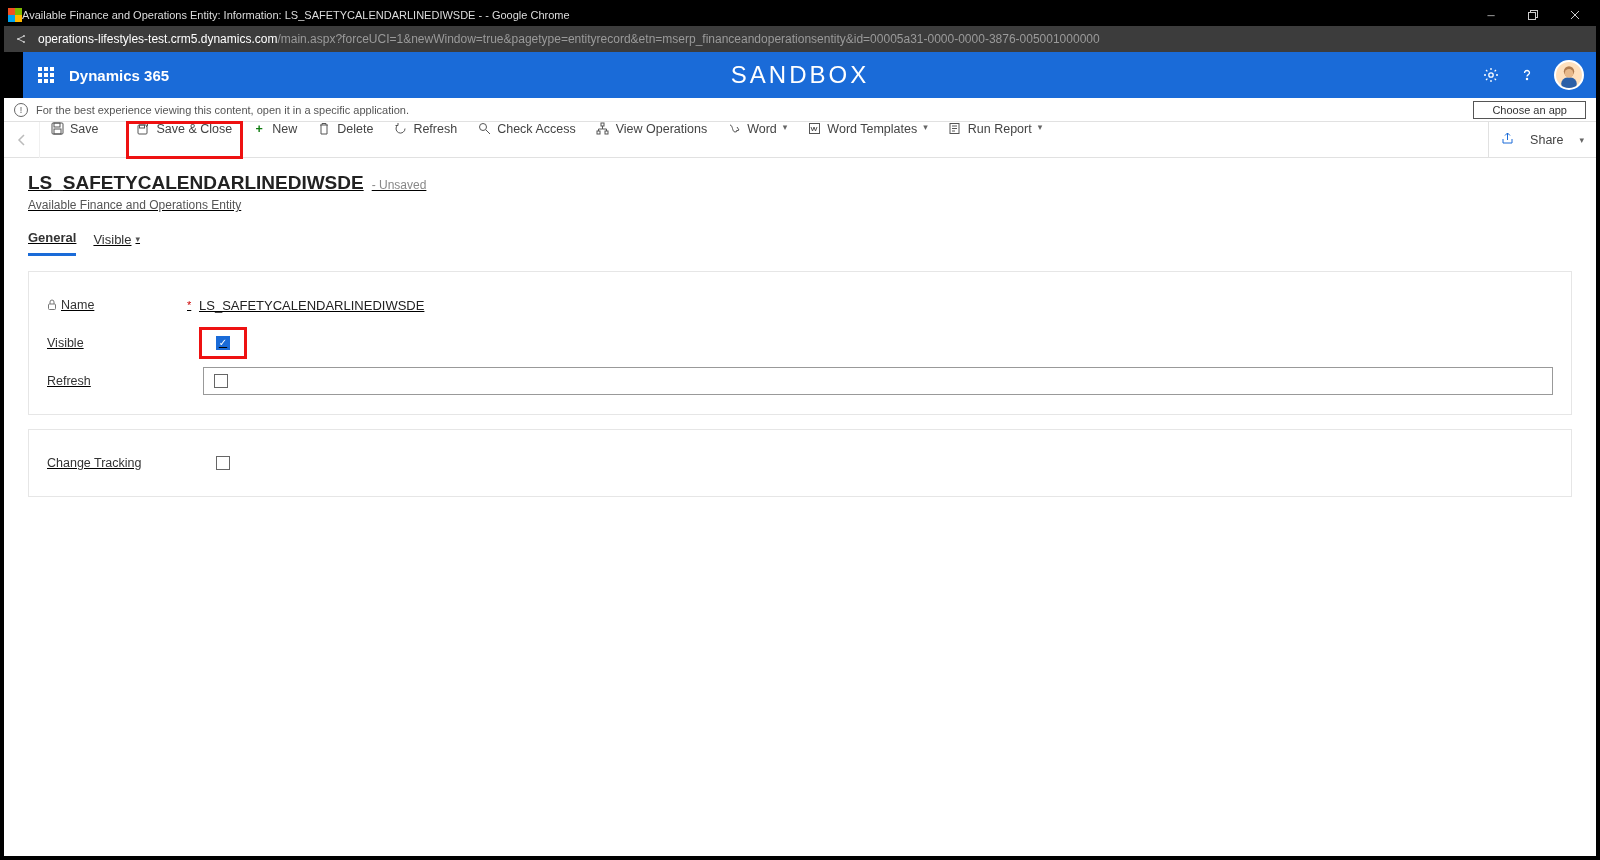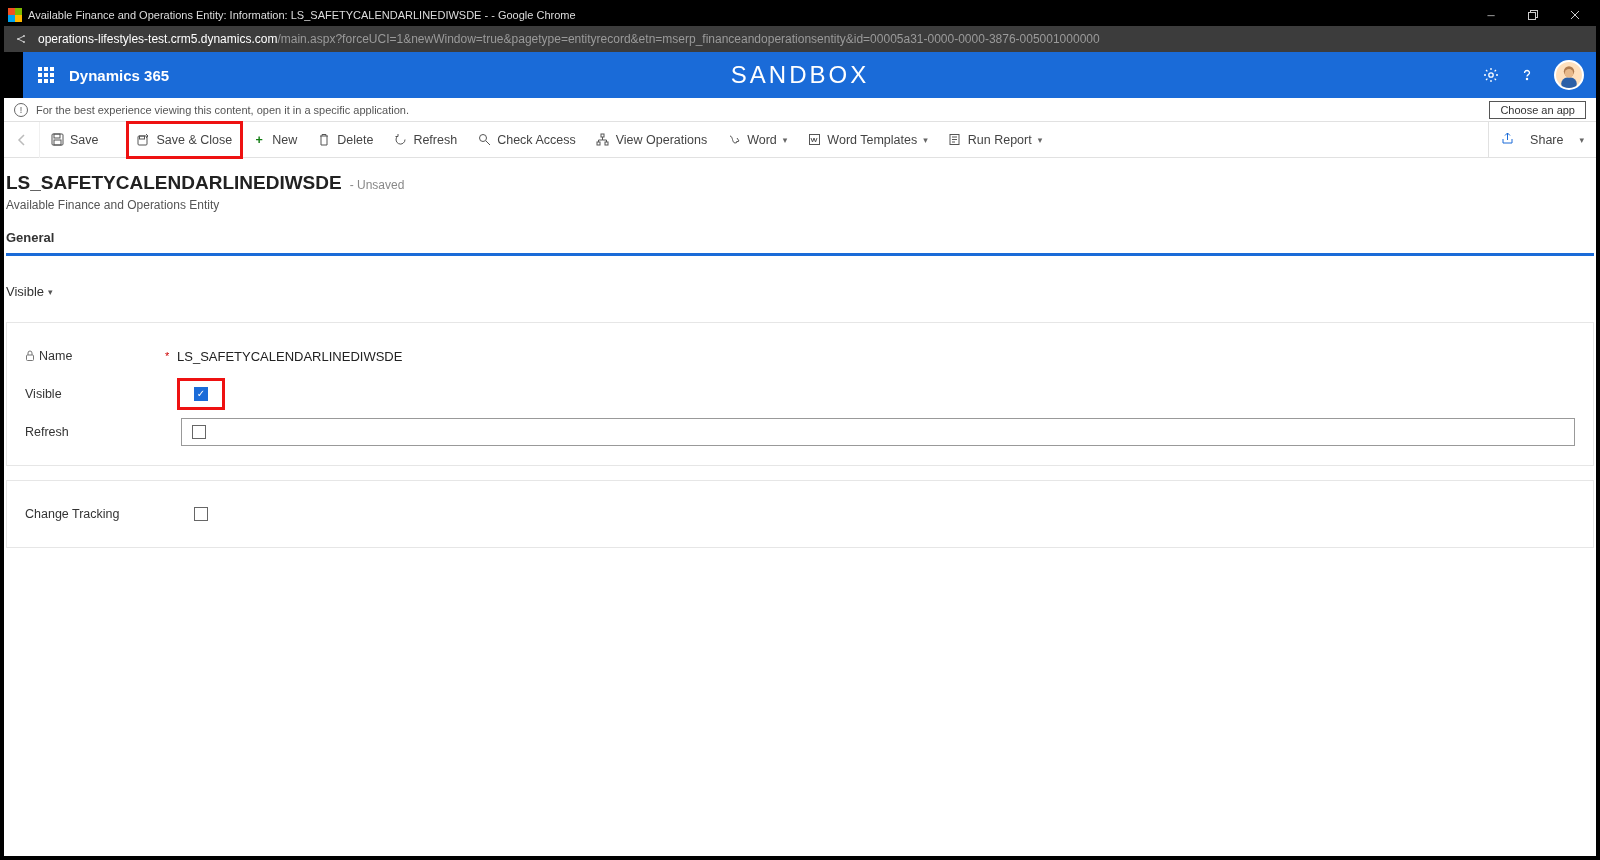--- a/index.html
+++ b/index.html
@@ -1,20 +1,20 @@
 <!DOCTYPE html>
 <html><head>
 <meta charset="utf-8">
 <style>
   * { box-sizing: border-box; margin: 0; padding: 0; font-family: "Segoe UI", Arial, sans-serif; }
   body { background:#000; width:1600px; height:860px; overflow:hidden; }
   .frame { position:absolute; left:4px; top:4px; width:1592px; height:852px; background:#000; }
   
   .titlebar { height:22px; background:#000; color:#ddd; display:flex; align-items:center; font-size:11px; }
-  .tb-left { display:flex; align-items:center; gap:6px; padding-left:4px; }
+  .tb-left { display:flex; align-items:center; padding-left:4px; }
   .win-logo { display:flex; width:14px; height:14px; flex-wrap:wrap; }
   .win-logo span { width:7px; height:7px; }
   .wl-r{background:#f25022;} .wl-g{background:#7fba00;} .wl-b{background:#00a4ef;} .wl-y{background:#ffb900;}
   .tb-right { margin-left:auto; display:flex; }
   .tb-btn { width:42px; height:22px; display:flex; align-items:center; justify-content:center; color:#ccc; font-size:10px; }
   
   .urlbar { height:26px; background:#3c3c3c; display:flex; align-items:center; color:#ccc; font-size:12px; padding:0 10px; gap:10px; }
   .url-icon { width:14px; height:14px; display:flex; align-items:center; justify-content:center; font-size:10px; color:#ccc; }
   .url-host { color:#fff; }
   .url-path { color:#9a9a9a; }
@@ -25,41 +25,41 @@
   .waffle-grid span { background:#fff; }
   .app-name { font-size:15px; font-weight:600; }
   .hdr-center { position:absolute; left:50%; transform:translateX(-50%); font-size:24px; font-weight:300; letter-spacing:3px; }
   .hdr-right { margin-left:auto; display:flex; align-items:center; gap:18px; padding-right:12px; }
   .hdr-icon { width:18px; height:18px; display:flex; align-items:center; justify-content:center; }
   .avatar { width:30px; height:30px; border-radius:50%; background:#ffe0bd; border:2px solid #fff; display:flex; align-items:flex-end; justify-content:center; overflow:hidden; }
   .avatar svg{width:100%;height:100%;}
   
   .infobar { height:24px; background:#fff; border-bottom:1px solid #e1e1e1; display:flex; align-items:center; padding:0 10px; font-size:11px; color:#555; }
   .info-icon { width:14px; height:14px; border:1px solid #666; border-radius:50%; display:flex; align-items:center; justify-content:center; font-size:9px; margin-right:8px; }
-  .choose-btn { margin-left:auto; border:1px solid #555; background:#fff; padding:2px 10px; font-size:11px; color:#333; }
+  .choose-btn { margin-left:auto; border:1px solid #555; background:#fff; padding:2px 18px; font-size:11px; color:#333; }
   
   .cmdbar { height:36px; background:#fff; border-bottom:1px solid #e1e1e1; display:flex; align-items:center; font-size:12.5px; color:#444; }
   .cmd-back { width:36px; height:36px; display:flex; align-items:center; justify-content:center; color:#bbb; border-right:1px solid #f0f0f0; }
-  .cmd-item { height:36px; display:flex; align-items:center; gap:6px; padding:0 10px; cursor:default; }
+  .cmd-item { height:36px; display:flex; align-items:flex-start; gap:6px; padding:0 10px; cursor:default; }
   .cmd-item .ci-icon { width:14px; height:14px; display:flex; align-items:center; justify-content:center; color:#555; }
   .cmd-item.new .ci-icon { color:#107c10; font-weight:bold; }
   .cmd-chev { font-size:9px; color:#666; }
   .cmd-highlight { outline:3px solid #e11; outline-offset:-2px;margin-left:18px; }
   .cmd-sep { flex:1; }
   .cmd-share-wrap { border-left:1px solid #e1e1e1; height:36px; display:flex; align-items:center; padding:0 12px; gap:16px;}
   .cmd-share-wrap .ci-icon{color:#1a6bd8;}
   
   .page { background:#fff; height:calc(100% - 22px - 26px - 46px - 24px - 36px); overflow:auto; }
-  .page-inner { padding:14px 2px; }
+  .page-inner { padding:14px 24px;text-decoration:underline; }
   .rec-title-row { display:flex; align-items:baseline; gap:8px; }
   .rec-title { font-size:19px; font-weight:600; color:#222; }
   .rec-status { font-size:12px; color:#888; }
   .rec-subtitle { font-size:12px; color:#555; margin-top:4px; }
   
-  .tabs { display:flex; gap:24px; margin-top:14px; border-bottom:1px solid transparent;flex-direction:column; }
+  .tabs { display:flex; gap:17px; margin-top:14px; border-bottom:1px solid transparent; }
   .tab { font-size:13px; padding:4px 0 8px 0; color:#333; display:flex; align-items:center; gap:4px; }
   .tab.active { font-weight:600; border-bottom:3px solid #1a6bd8; }
   .tab .chev{font-size:9px;color:#555;}
   
   .card { border:1px solid #e6e6e6; background:#fff; margin-top:14px; padding:14px 18px; }
   .field-row { display:flex; align-items:center; min-height:38px; }
   .field-label { width:140px; font-size:12.5px; color:#333; display:flex; align-items:flex-end; gap:4px; }
   .lock-ic { font-size:10px; color:#777; }
   .req { color:#c00; font-size:11px; width:12px; }
   .field-val { font-size:13px; color:#222; }

